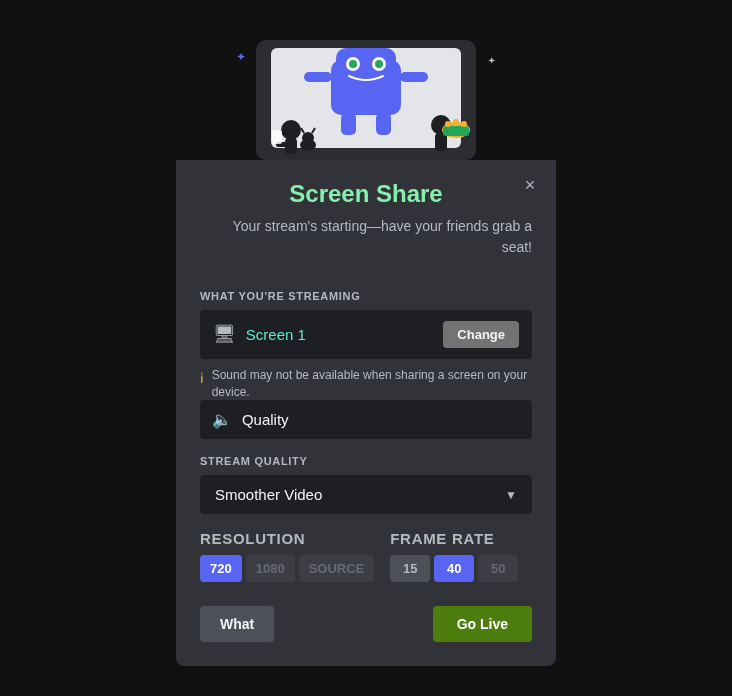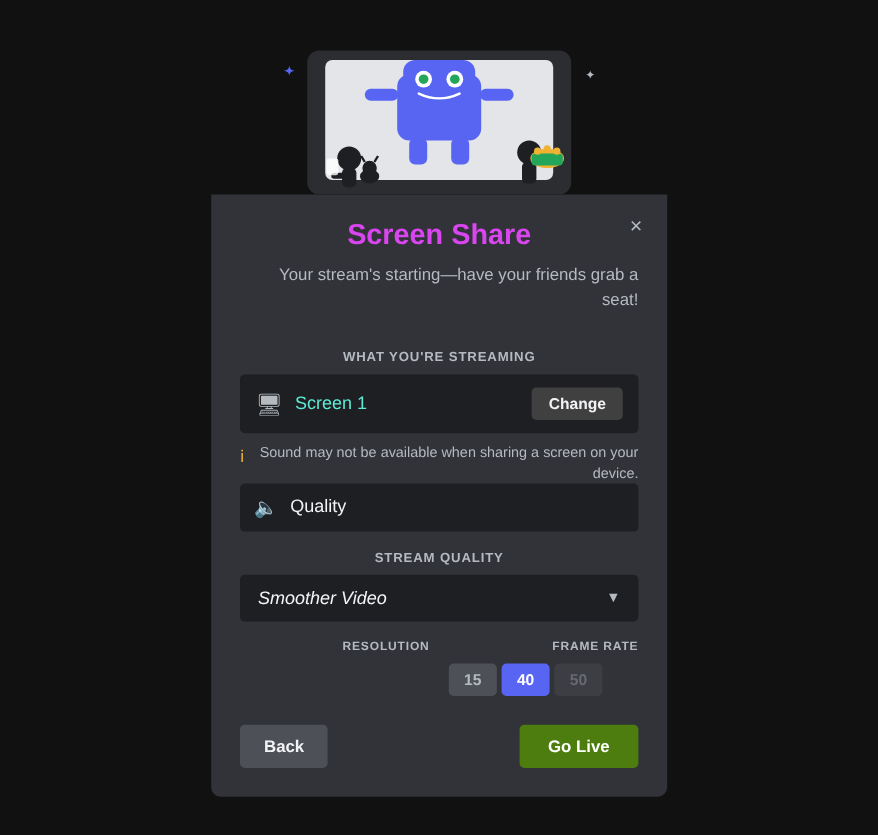--- a/index.html
+++ b/index.html
@@ -54,42 +54,41 @@
       justify-content: center;
       border-radius: 50%;
     }
 
     .modal-header {
       text-align: center;
       padding: 20px 0 16px;
     }
 
     .modal-title {
-      color: #d946ef;
+      color: #86efac;
       font-size: 24px;
       font-weight: 700;
       margin-bottom: 8px;
     }
 
     .modal-subtitle {
       color: #b5bac1;
       font-size: 14px;
       line-height: 1.5;
       text-align: right;
     }
 
     .section-label {
       color: #b5bac1;
       font-size: 11px;
       font-weight: 700;
       letter-spacing: 0.7px;
       text-transform: uppercase;
       margin-bottom: 8px;
       margin-top: 16px;
-      text-align: center;
     }
 
     .streaming-source {
       background: #1e1f22;
       border-radius: 4px;
       padding: 10px 12px;
       display: flex;
       align-items: center;
       justify-content: space-between;
       border: 1px solid #1e1f22;
@@ -106,21 +105,21 @@
       font-size: 18px;
     }
 
     .source-name {
       color: #5eead4;
       font-size: 15px;
       font-weight: 500;
     }
 
     .change-btn {
-      background: #404040;
+      background: #737373;
       border: none;
       border-radius: 4px;
       color: #f2f3f5;
       font-size: 13px;
       font-weight: 600;
       padding: 6px 14px;
       cursor: pointer;
     }
 
     .warning-row {
@@ -134,21 +133,20 @@
       color: #f0b232;
       font-size: 14px;
       margin-top: 1px;
       flex-shrink: 0;
     }
 
     .warning-text {
       color: #b5bac1;
       font-size: 12px;
       line-height: 1.4;
-      text-align: right;
     }
 
     .channel-row {
       background: #1e1f22;
       border-radius: 4px;
       padding: 10px 12px;
       display: flex;
       align-items: center;
       gap: 10px;
     }
@@ -172,46 +170,44 @@
       align-items: center;
       justify-content: space-between;
       cursor: pointer;
       border: 1px solid #1e1f22;
     }
 
     .quality-label {
       color: #f2f3f5;
       font-size: 15px;
       font-weight: 500;
-      font-style: italic;
     }
 
     .chevron-icon {
       color: #b5bac1;
       font-size: 12px;
     }
 
     .quality-options {
       display: flex;
       gap: 16px;
       margin-top: 16px;
     }
 
     .option-group {
       flex: 1;
     }
 
     .option-group-label {
       color: #b5bac1;
-      font-size: 10px;
+      font-size: 15px;
       font-weight: 700;
       letter-spacing: 0.7px;
       text-transform: uppercase;
       margin-bottom: 8px;
-      text-align: right;
     }
 
     .option-buttons {
       display: flex;
       gap: 4px;
     }
 
     .opt-btn {
       background: #4e5058;
       border: none;
@@ -368,32 +364,37 @@
 
     <div class="quality-dropdown">
       <span class="quality-label">Smoother Video</span>
       <span class="chevron-icon">▼</span>
     </div>
 
     <div class="quality-options">
 
       <div class="option-group">
         <div class="option-group-label">Resolution</div>
+        <div class="option-buttons">
+          <button class="opt-btn active">720</button>
+          <button class="opt-btn disabled">1080</button>
+          <button class="opt-btn disabled">SOURCE</button>
+        </div>
       </div>
 
       <div class="option-group">
         <div class="option-group-label">Frame Rate</div>
         <div class="option-buttons">
           <button class="opt-btn">15</button>
           <button class="opt-btn active">40</button>
           <button class="opt-btn disabled">50</button>
         </div>
       </div>
 
     </div>
 
     <div class="modal-footer">
-      <button class="back-btn">Back</button>
+      <button class="back-btn">What</button>
       <button class="golive-btn">Go Live</button>
     </div>
 
   </div>
 </div>
 
 </body></html>

